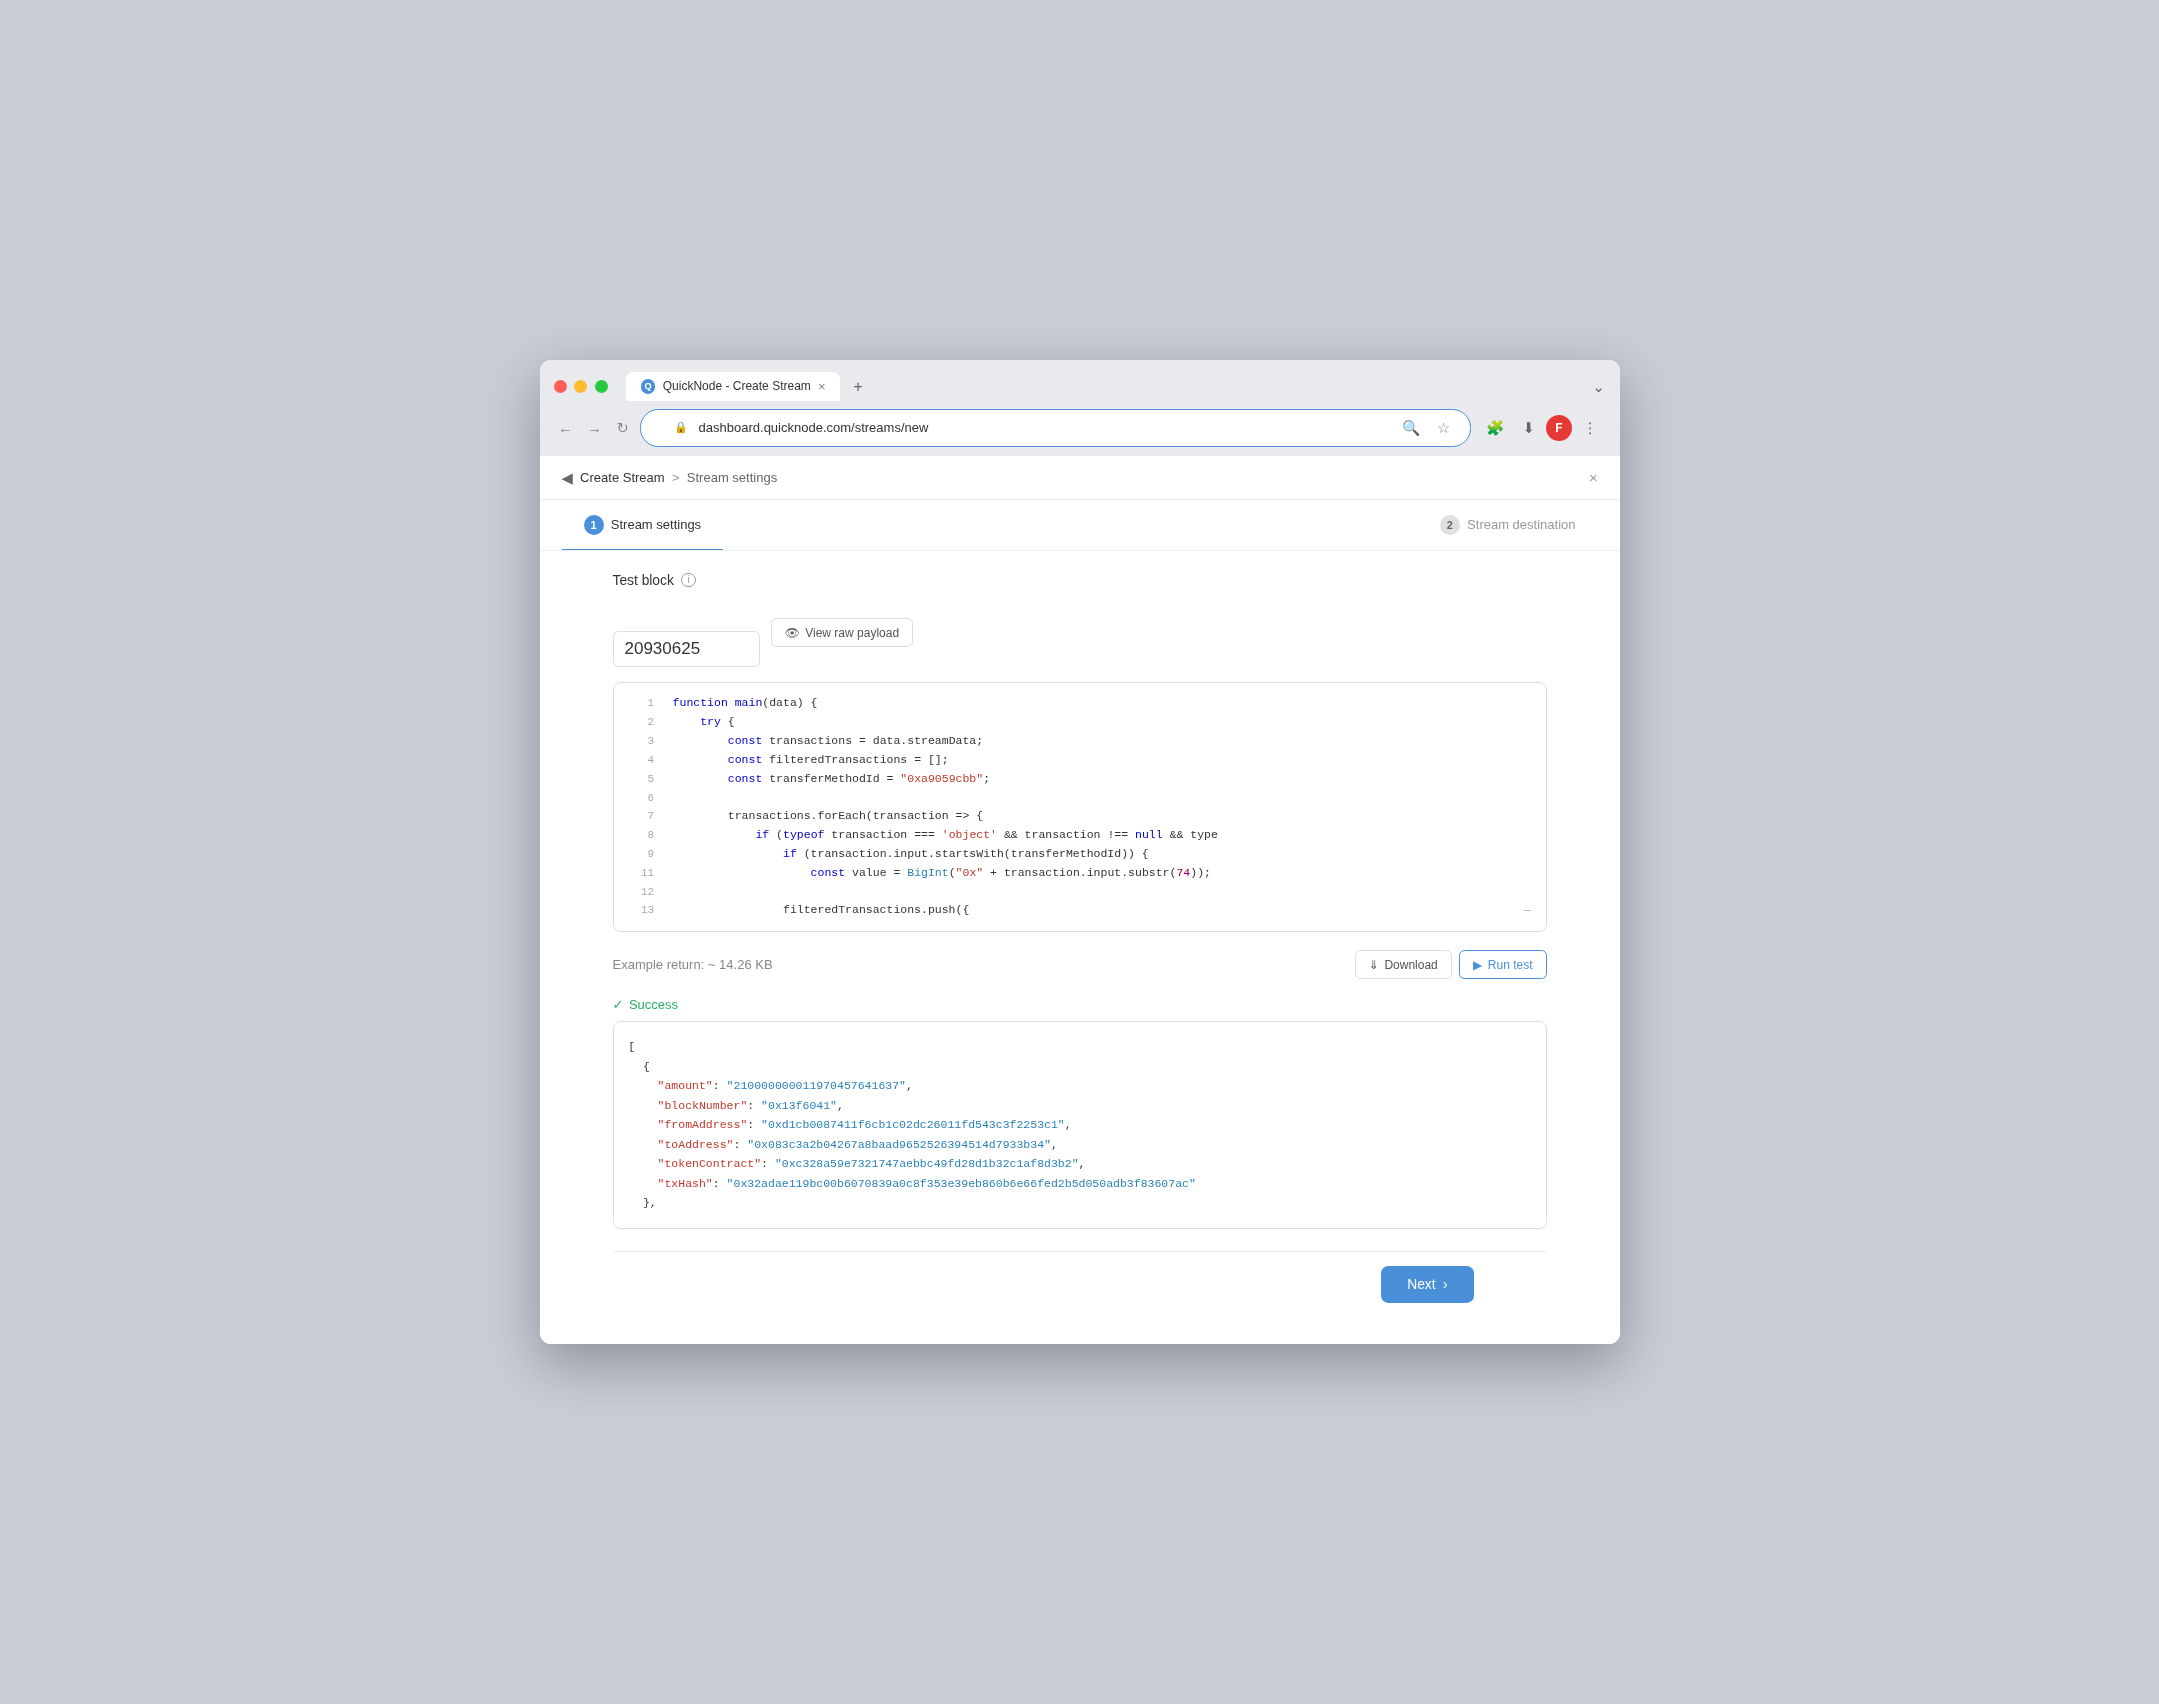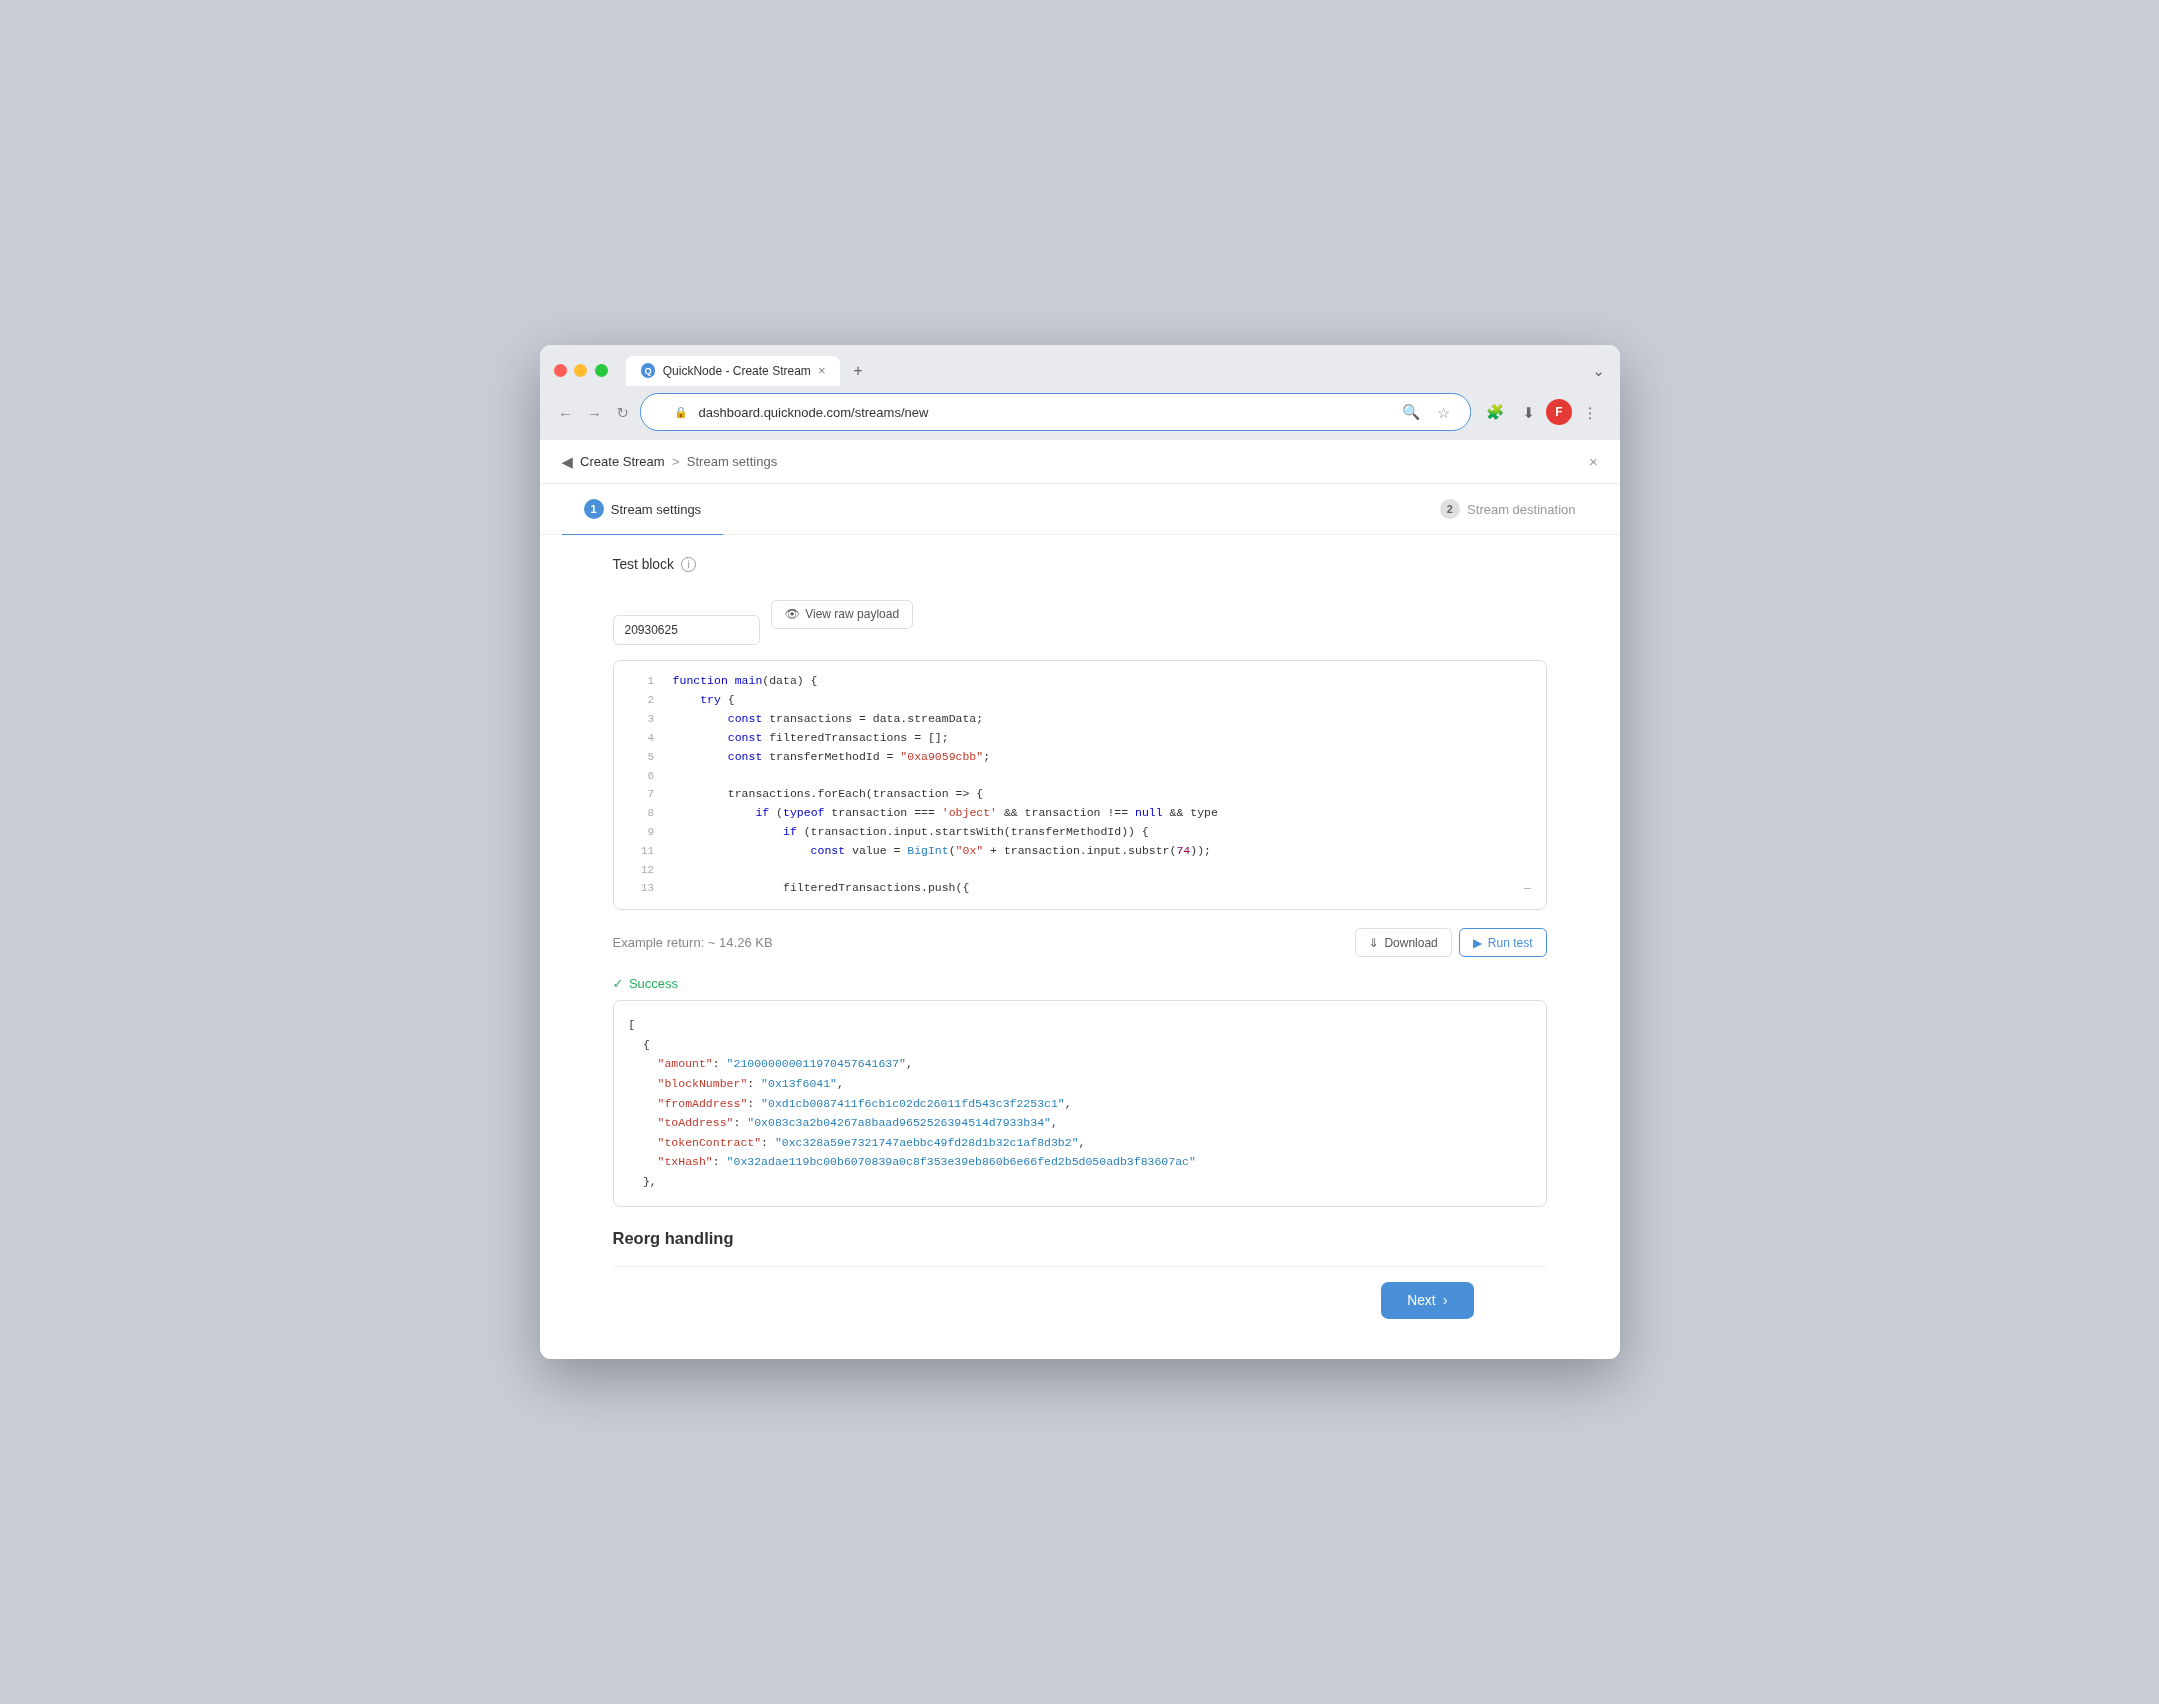--- a/index.html
+++ b/index.html
@@ -237,21 +237,21 @@
       display: flex;
       align-items: center;
       gap: 11px;
       margin-bottom: 14.7px;
     }
     .block-input {
       width: 147px;
       border: 0.9px solid #ddd;
       border-radius: 5.5px;
       padding: 7.3px 11px;
-      font-size: 12px;
+      font-size: 17px;
       color: #333;
       margin-top: 32px;
     }
     .view-raw-btn {
       display: flex;
       align-items: center;
       gap: 5.5px;
       border: 0.9px solid #ddd;
       border-radius: 5.5px;
       padding: 6.4px 13px;
@@ -552,21 +552,20 @@
             <div><span class="json-key">"blockNumber"</span>: <span class="json-val">"0x13f6041"</span>,</div>
             <div><span class="json-key">"fromAddress"</span>: <span class="json-val">"0xd1cb0087411f6cb1c02dc26011fd543c3f2253c1"</span>,</div>
             <div><span class="json-key">"toAddress"</span>: <span class="json-val">"0x083c3a2b04267a8baad9652526394514d7933b34"</span>,</div>
             <div><span class="json-key">"tokenContract"</span>: <span class="json-val">"0xc328a59e7321747aebbc49fd28d1b32c1af8d3b2"</span>,</div>
             <div><span class="json-key">"txHash"</span>: <span class="json-val">"0x32adae119bc00b6070839a0c8f353e39eb860b6e66fed2b5d050adb3f83607ac"</span></div>
           </div>
           <div>},</div>
         </div>
       </div>
 
-      <div class="section-title">Reorg handling</div>
 
       <div class="footer-fixed">
         <button class="next-btn">
           <span>Next</span>
           <span>›</span>
         </button>
       </div>
     </div>
   </div>
 </div>

